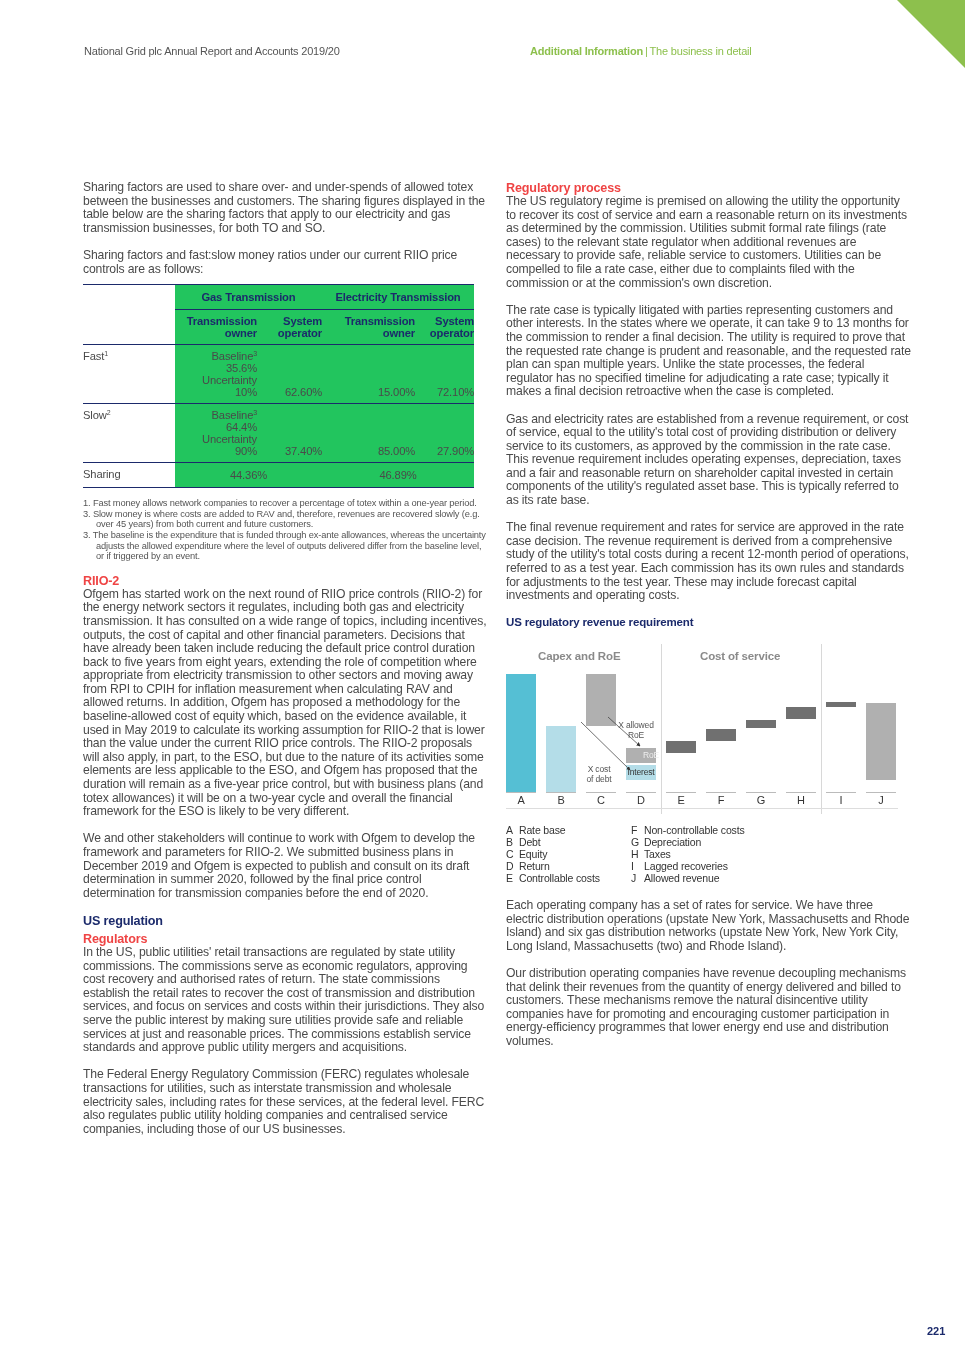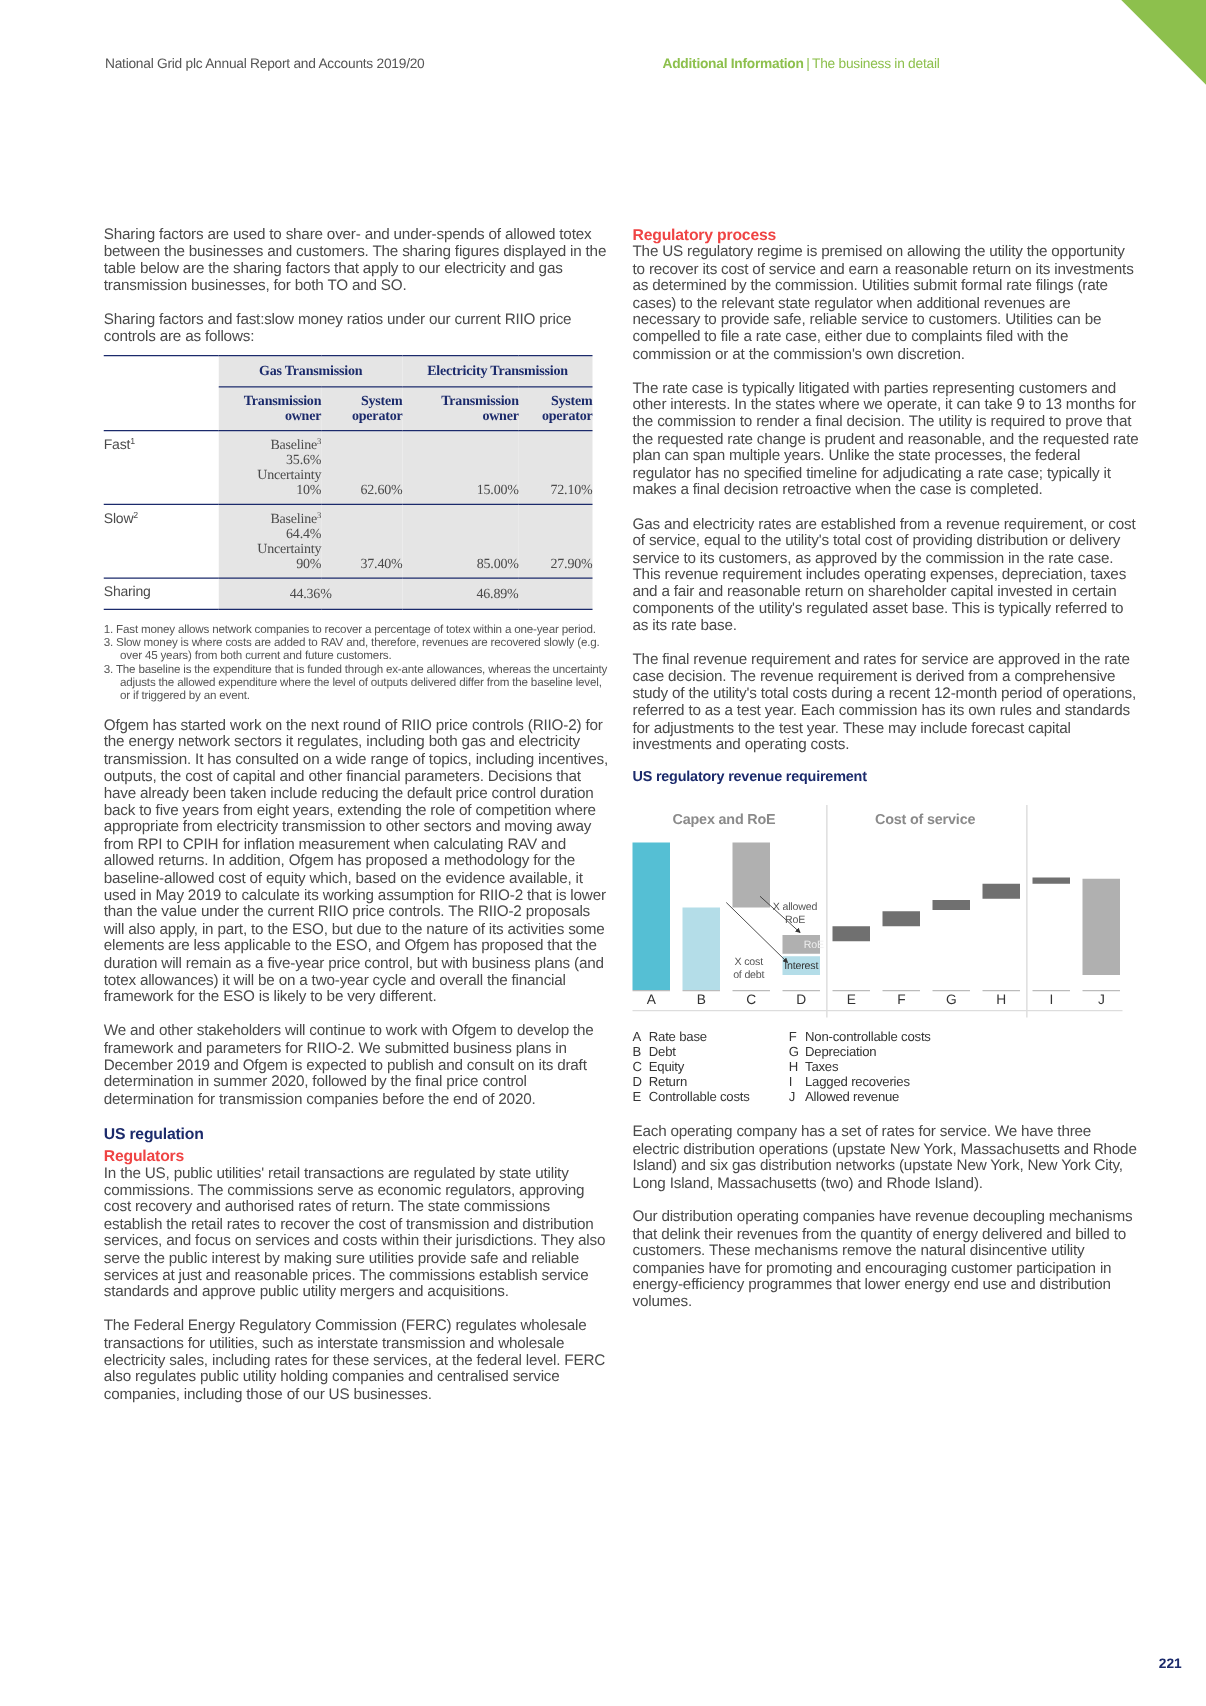--- a/index.html
+++ b/index.html
@@ -15,21 +15,21 @@
   .col-left { left: 83px; top: 181px; }
   .col-right { left: 506px; top: 181px; }
   p { margin: 0 0 13.6px 0; }
   h3 { margin: 0; font-size: 12.6px; line-height: 14px; color: #ef4444; font-weight: bold; }
   h2 { margin: 0; font-size: 12.6px; line-height: 15px; color: #1b2a6b; font-weight: bold; }
   .chart-title { margin: 0 0 14px 0; font-size: 11.5px; color: #1b2a6b; font-weight: bold; }
 
   
   .tbl { width: 391px; border-collapse: collapse; font-size: 11.2px; line-height: 12px; margin: 8px 0 10px 0; }
   .tbl td, .tbl th { padding: 0; vertical-align: top; }
-  .tbl .shade { background: #e5e5e5; font-family: Liberation Serif, serif; }
+  .tbl .shade { background: #22c55e; }
   .tbl th { color: #1b2a6b; font-weight: bold; }
   .tbl .grp th { text-align: center; padding: 6px 0 6px 0; border-bottom: 1px solid #1b2a6b; }
   .tbl .sub th { text-align: right; padding: 5px 0 5px 0; }
   .tbl tr.top td, .tbl tr.top th { border-top: 1.5px solid #1b2a6b; }
   .tbl tr.rowline td { border-top: 1px solid #1b2a6b; }
   .tbl tr.last td { border-bottom: 1.5px solid #1b2a6b; }
   .tbl .lbl { text-align: left; padding: 5px 0 5px 0; }
   .tbl .num { text-align: right; padding: 5px 0 5px 0; vertical-align: bottom; }
   .tbl .multi { text-align: right; padding: 5px 0 5px 0; }
   .tbl sup { font-size: 7px; vertical-align: 4px; line-height: 0; }
@@ -119,20 +119,21 @@
     </tr>
   </tbody>
     </table>
 
   <ul class="notes">
     <li>1. Fast money allows network companies to recover a percentage of totex within a one-year period.</li>
     <li>3. Slow money is where costs are added to RAV and, therefore, revenues are recovered slowly (e.g. over 45 years) from both current and future customers.</li>
     <li>3. The baseline is the expenditure that is funded through ex-ante allowances, whereas the uncertainty adjusts the allowed expenditure where the level of outputs delivered differ from the baseline level, or if triggered by an event.</li>
   </ul>
 
+  <h3>RIIO-2</h3>
   <p>Ofgem has started work on the next round of RIIO price controls (RIIO-2) for the energy network sectors it regulates, including both gas and electricity transmission. It has consulted on a wide range of topics, including incentives, outputs, the cost of capital and other financial parameters. Decisions that have already been taken include reducing the default price control duration back to five years from eight years, extending the role of competition where appropriate from electricity transmission to other sectors and moving away from RPI to CPIH for inflation measurement when calculating RAV and allowed returns. In addition, Ofgem has proposed a methodology for the baseline-allowed cost of equity which, based on the evidence available, it used in May 2019 to calculate its working assumption for RIIO-2 that is lower than the value under the current RIIO price controls. The RIIO-2 proposals will also apply, in part, to the ESO, but due to the nature of its activities some elements are less applicable to the ESO, and Ofgem has proposed that the duration will remain as a five-year price control, but with business plans (and totex allowances) it will be on a two-year cycle and overall the financial framework for the ESO is likely to be very different.</p>
   <p>We and other stakeholders will continue to work with Ofgem to develop the framework and parameters for RIIO-2. We submitted business plans in December 2019 and Ofgem is expected to publish and consult on its draft determination in summer 2020, followed by the final price control determination for transmission companies before the end of 2020.</p>
 
   <h2 style="margin-bottom:3px">US regulation</h2>
   <h3>Regulators</h3>
   <p>In the US, public utilities' retail transactions are regulated by state utility commissions. The commissions serve as economic regulators, approving cost recovery and authorised rates of return. The state commissions establish the retail rates to recover the cost of transmission and distribution services, and focus on services and costs within their jurisdictions. They also serve the public interest by making sure utilities provide safe and reliable services at just and reasonable prices. The commissions establish service standards and approve public utility mergers and acquisitions.</p>
   <p>The Federal Energy Regulatory Commission (FERC) regulates wholesale transactions for utilities, such as interstate transmission and wholesale electricity sales, including rates for these services, at the federal level. FERC also regulates public utility holding companies and centralised service companies, including those of our US businesses.</p>
 </div>
 
 <div class="col col-right">

